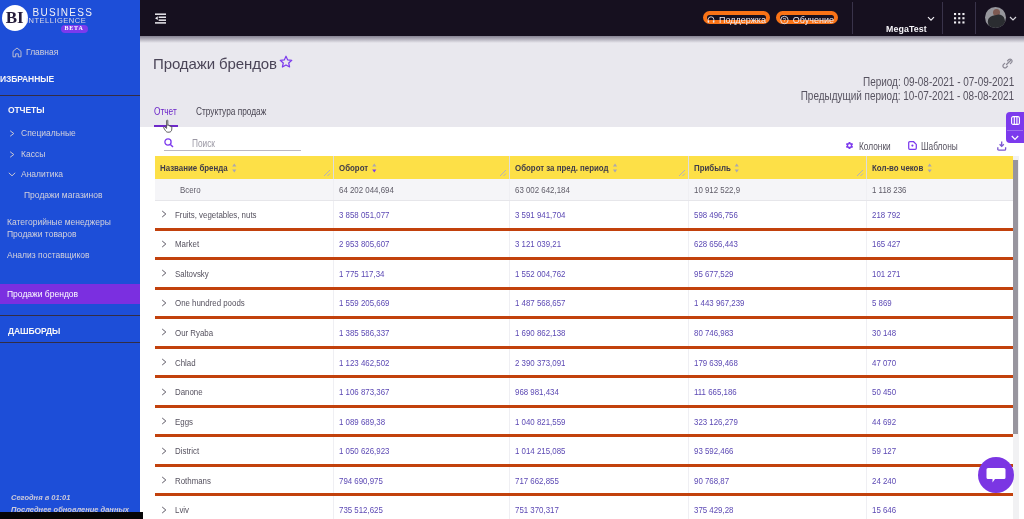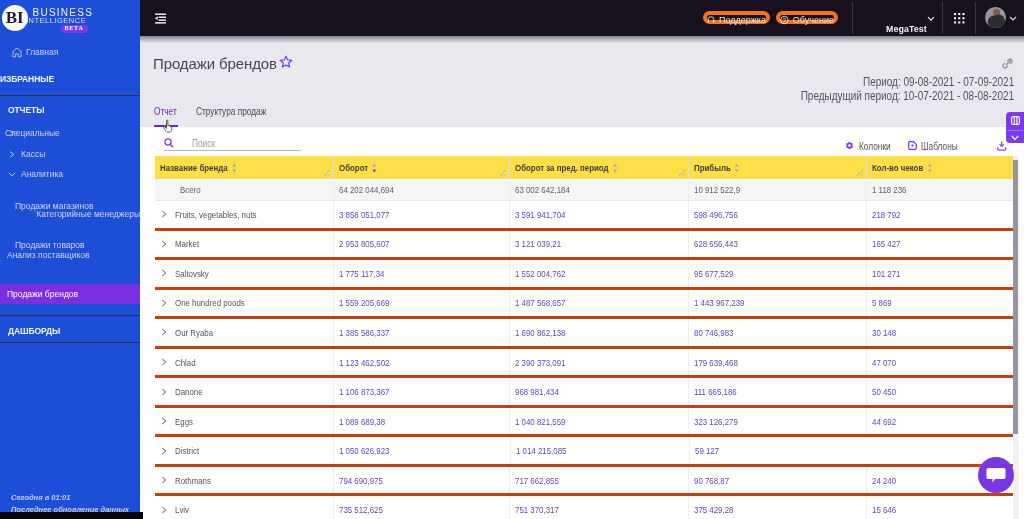--- a/index.html
+++ b/index.html
@@ -85,35 +85,35 @@
   <div class="logo-t1 abs">BUSINESS</div>
   <div class="logo-t2 abs">INTELLIGENCE</div>
   <div class="beta abs">BETA</div>
   <div class="mitem abs" style="top:42px; padding-left:26px;">
     <svg class="abs" style="left:11.5px; top:4.5px;" width="10" height="11" viewBox="0 0 10 11">
       <path d="M1 4.3 L5 1 L9 4.3 L9 9.8 L6.3 9.8 L6.3 6.8 L3.7 6.8 L3.7 9.8 L1 9.8 Z" fill="none" stroke="#c9c7d2" stroke-width="0.9"></path>
     </svg>Главная</div>
   <div class="mitem mhead abs" style="top:68.5px; padding-left:0;">ИЗБРАННЫЕ</div>
   <div class="msep abs" style="top:94.5px;"></div>
   <div class="mitem mhead abs" style="top:100px; padding-left:8px;">ОТЧЕТЫ</div>
-  <div class="mitem abs" style="top:123px; padding-left:5px;">
+  <div class="mitem abs" style="top:123px; padding-left:21px;">
     <svg class="abs" style="left:8.5px; top:7px; " width="6" height="7" viewBox="0 0 6 7">
         <path d="M1.2 0.8 L4.8 3.5 L1.2 6.2" fill="none" stroke="#c9c7d2" stroke-width="1"></path>
       </svg>Специальные</div>
   <div class="mitem abs" style="top:143.5px; padding-left:21px;">
     <svg class="abs" style="left:8.5px; top:7px; " width="6" height="7" viewBox="0 0 6 7">
         <path d="M1.2 0.8 L4.8 3.5 L1.2 6.2" fill="none" stroke="#c9c7d2" stroke-width="1"></path>
       </svg>Кассы</div>
   <div class="mitem abs" style="top:163.5px; padding-left:21px;">
     <svg class="abs" style="left:7.5px; top:8.5px;" width="8" height="5" viewBox="0 0 8 5">
         <path d="M0.8 0.8 L4 3.8 L7.2 0.8" fill="none" stroke="#c9c7d2" stroke-width="1"></path>
       </svg>Аналитика</div>
-  <div class="mitem abs" style="top:196px; padding-left:15px;">Продажи магазинов</div>
-  <div class="mitem abs" style="top:204px; padding-left:7px;text-align:right;">Категорийные менеджеры</div>
-  <div class="mitem abs" style="top:224px; padding-left:15px;margin-top:11px;">Продажи товаров</div>
+  <div class="mitem abs" style="top:185px; padding-left:24px;">Продажи магазинов</div>
+  <div class="mitem abs" style="top:212px; padding-left:7px;">Категорийные менеджеры</div>
+  <div class="mitem abs" style="top:224px; padding-left:7px;">Продажи товаров</div>
   <div class="mitem abs" style="top:244.5px; padding-left:7px;">Анализ поставщиков</div>
   <div class="mitem abs" style="top:264px; padding-left:7px;margin-top:16px;">Продажи категорий</div>
   <div class="mitem active-item abs" style="top:284px; padding-left:7px;">Продажи брендов</div>
   <div class="msep abs" style="top:314.5px;"></div>
   <div class="mitem mhead abs" style="top:320.5px; padding-left:8px;">ДАШБОРДЫ</div>
   <div class="msep abs" style="top:342px;"></div>
   <div class="abs" style="left:0; top:511.5px; width:143px; height:7.5px; background:#060608;"></div>
   <div class="foot1 abs">Сегодня в 01:01</div>
   <div class="foot2 abs">Последнее обновление данных</div>
 </div>
@@ -443,20 +443,23 @@
           <path d="M1.2 1 L4.8 4 L1.2 7" fill="none" stroke="#5a5663" stroke-width="1"></path>
         </svg>
         <span class="sx bname">District</span>
       </div>
     <div class="c c2 num">
         <span class="sx">1 050 626,923</span>
       </div>
     <div class="c c3 num">
         <span class="sx">1 014 215,085</span>
       </div>
+    <div class="c c4 num">
+        <span class="sx">93 592,466</span>
+      </div>
     <div class="c c5 num">
         <span class="sx">59 127</span>
       </div>
   </div>
   <div class="trow tr">
     <div class="c c1">
         <svg class="rarr" width="6" height="8" viewBox="0 0 6 8">
           <path d="M1.2 1 L4.8 4 L1.2 7" fill="none" stroke="#5a5663" stroke-width="1"></path>
         </svg>
         <span class="sx bname">Rothmans</span>

